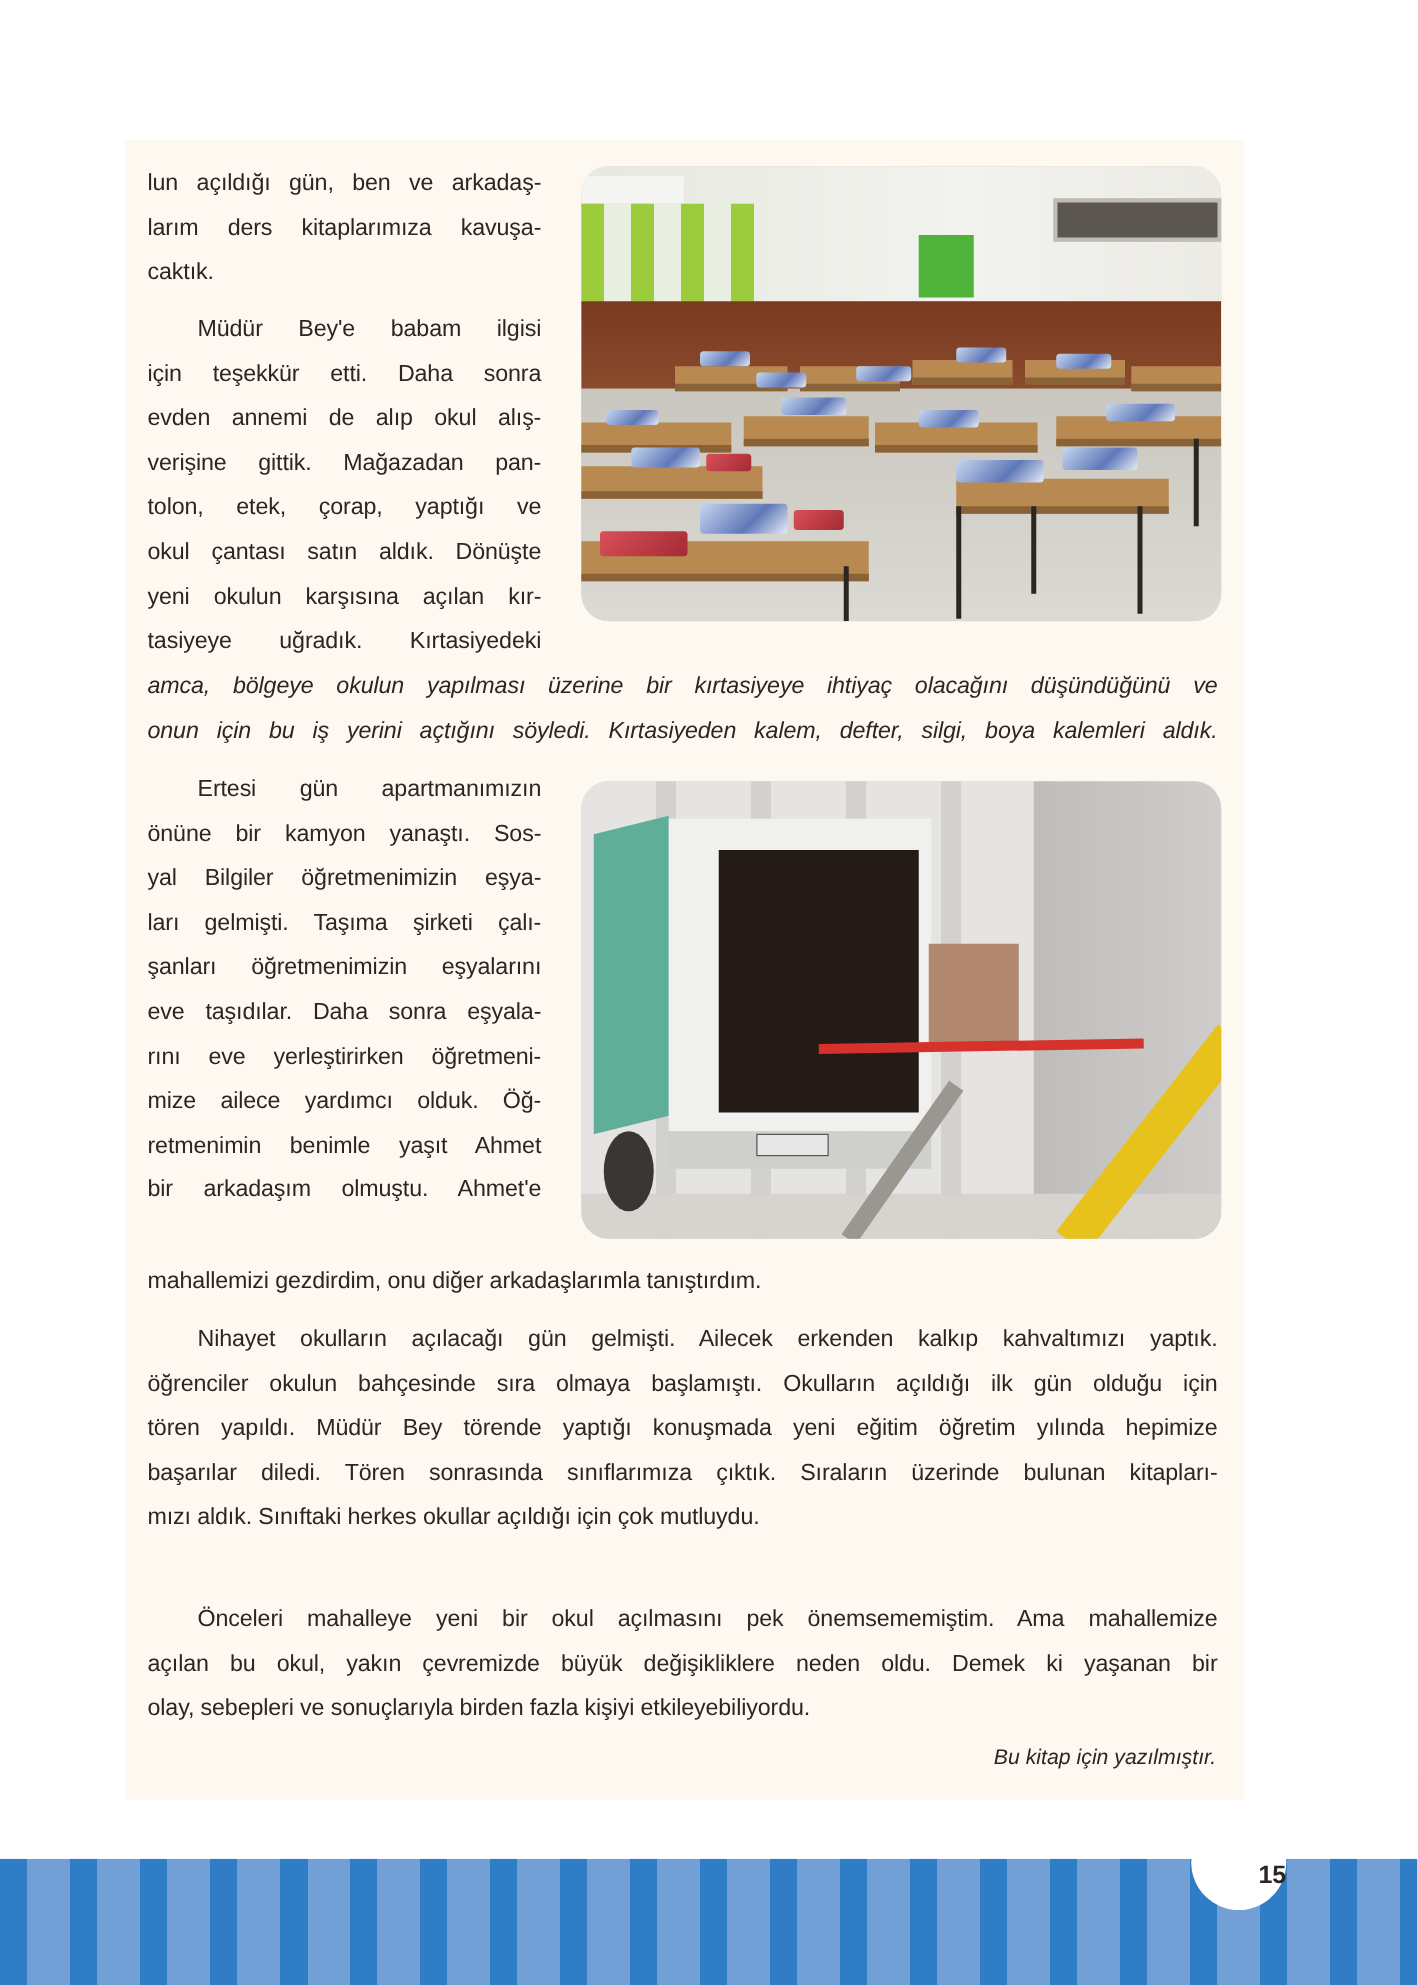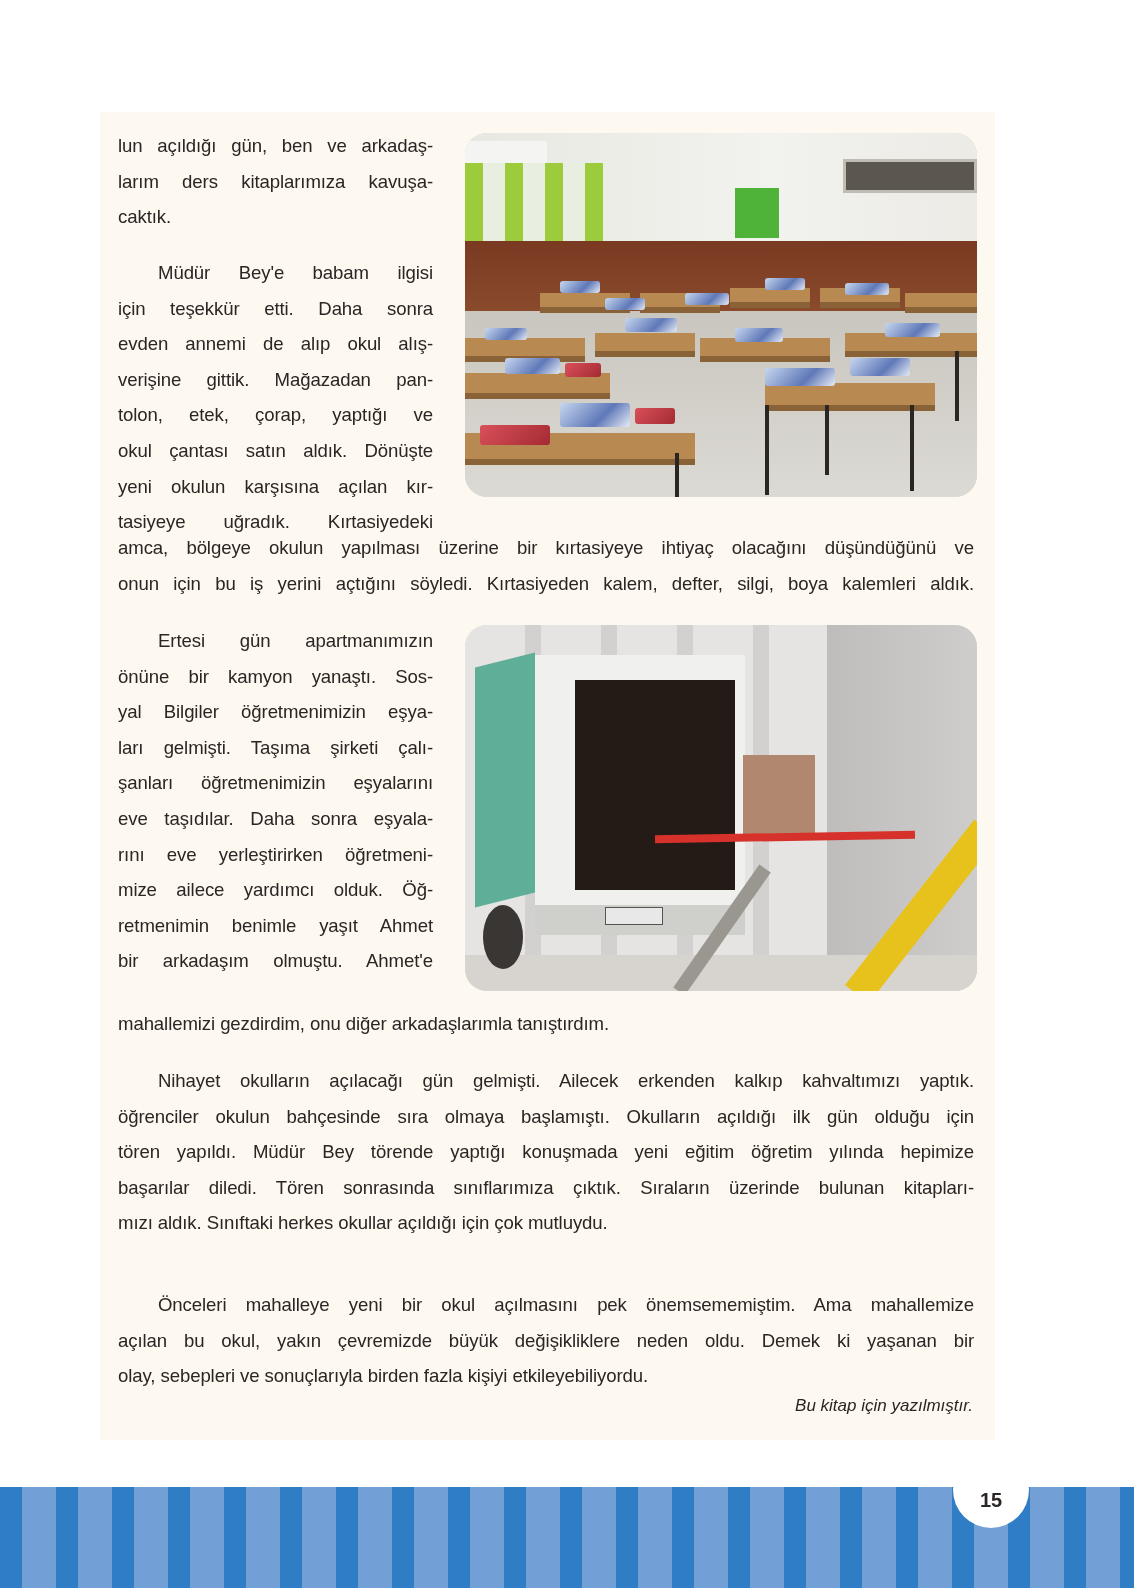--- a/index.html
+++ b/index.html
@@ -12,21 +12,21 @@
     .panel {
       position: absolute; left: 100px; top: 112px; width: 895px; height: 1328px;
       background: #fdf8f0;
     }
     .text {
       position: absolute; font-size: 18.6px; line-height: 35.6px;
       color: #2b2523; letter-spacing: -0.1px;
     }
     .line { display: block; white-space: nowrap; }
     .justify { text-align: justify; text-align-last: justify; }
-    .indent { padding-left: 40px; margin-top: 10px; }
+    .indent { padding-left: 40px; }
     .photo {
       position: absolute; border-radius: 22px; overflow: hidden;
     }
     
     .classroom { left: 465px; top: 133px; width: 512px; height: 364px; background: #d9d5cc; }
     .classroom .wall-top { position:absolute; left:0; top:0; width:100%; height:108px; background: linear-gradient(90deg,#e8e8e2 0%,#f2f2ee 60%,#ecebe6 100%); }
     .classroom .board { position:absolute; left:0; top:30px; width:140px; height:82px; background: repeating-linear-gradient(90deg,#9ccc3c 0 18px,#e9efe0 18px 40px); }
     .classroom .ac { position:absolute; left:0; top:8px; width:82px; height:22px; background:#f4f4f2; border-bottom:2px solid #c8c8c4; }
     .classroom .greenpanel { position:absolute; left:270px; top:55px; width:44px; height:50px; background:#4fb33a; }
     .classroom .window { position:absolute; left:378px; top:26px; width:128px; height:28px; background:#5b5750; border:3px solid #bfbcb4; }
@@ -57,21 +57,21 @@
     }
     .stripes {
       position: absolute; left: 0; top: 1487px; width: 1134px; height: 101px;
       background: repeating-linear-gradient(90deg,#2f7dc4 0 22px,#72a0d6 22px 56px);
     }
     .pagetab {
       position: absolute; left: 953px; top: 1452px; width: 76px; height: 76px;
       border-radius: 50%; background: #ffffff;
     }
     .pagenum {
-      position: absolute; left: 953px; top: 1490px; width: 76px; text-align: center;
+      position: absolute; left: 953px; top: 1490px; width: 76px; text-align: right;
       font-size: 20px; font-weight: bold; color: #2b2523; line-height: 20px;
     }
     .white-cover { position:absolute; left:0; top:1440px; width:1134px; height:47px; background:#ffffff; }
   </style>
 </head>
 <body>
 
 <div class="panel"></div>
 
 <div class="text" style="left:118px; top:128px; width:315px;">
@@ -83,21 +83,21 @@
 <div class="text" style="left:118px; top:245px; width:315px;">
   <span class="line justify indent">Müdür Bey'e babam ilgisi</span>
   <span class="line justify">için teşekkür etti. Daha sonra</span>
   <span class="line justify">evden annemi de alıp okul alış-</span>
   <span class="line justify">verişine gittik. Mağazadan pan-</span>
   <span class="line justify">tolon, etek, çorap, yaptığı ve</span>
   <span class="line justify">okul çantası satın aldık. Dönüşte</span>
   <span class="line justify">yeni okulun karşısına açılan kır-</span>
   <span class="line justify">tasiyeye uğradık. Kırtasiyedeki</span>
 </div>
-<div class="text" style="left:118px; top:530px; width:856px;">
+<div class="text" style="left:118px; top:530px; width:856px;font-style:italic;">
   <span class="line justify">amca, bölgeye okulun yapılması üzerine bir kırtasiyeye ihtiyaç olacağını düşündüğünü ve</span>
   <span class="line justify">onun için bu iş yerini açtığını söyledi. Kırtasiyeden kalem, defter, silgi, boya kalemleri aldık.</span>
 </div>
 
 <div class="photo classroom">
   <div class="wall-top"></div>
   <div class="ac"></div>
   <div class="board"></div>
   <div class="greenpanel"></div>
   <div class="window"></div>

